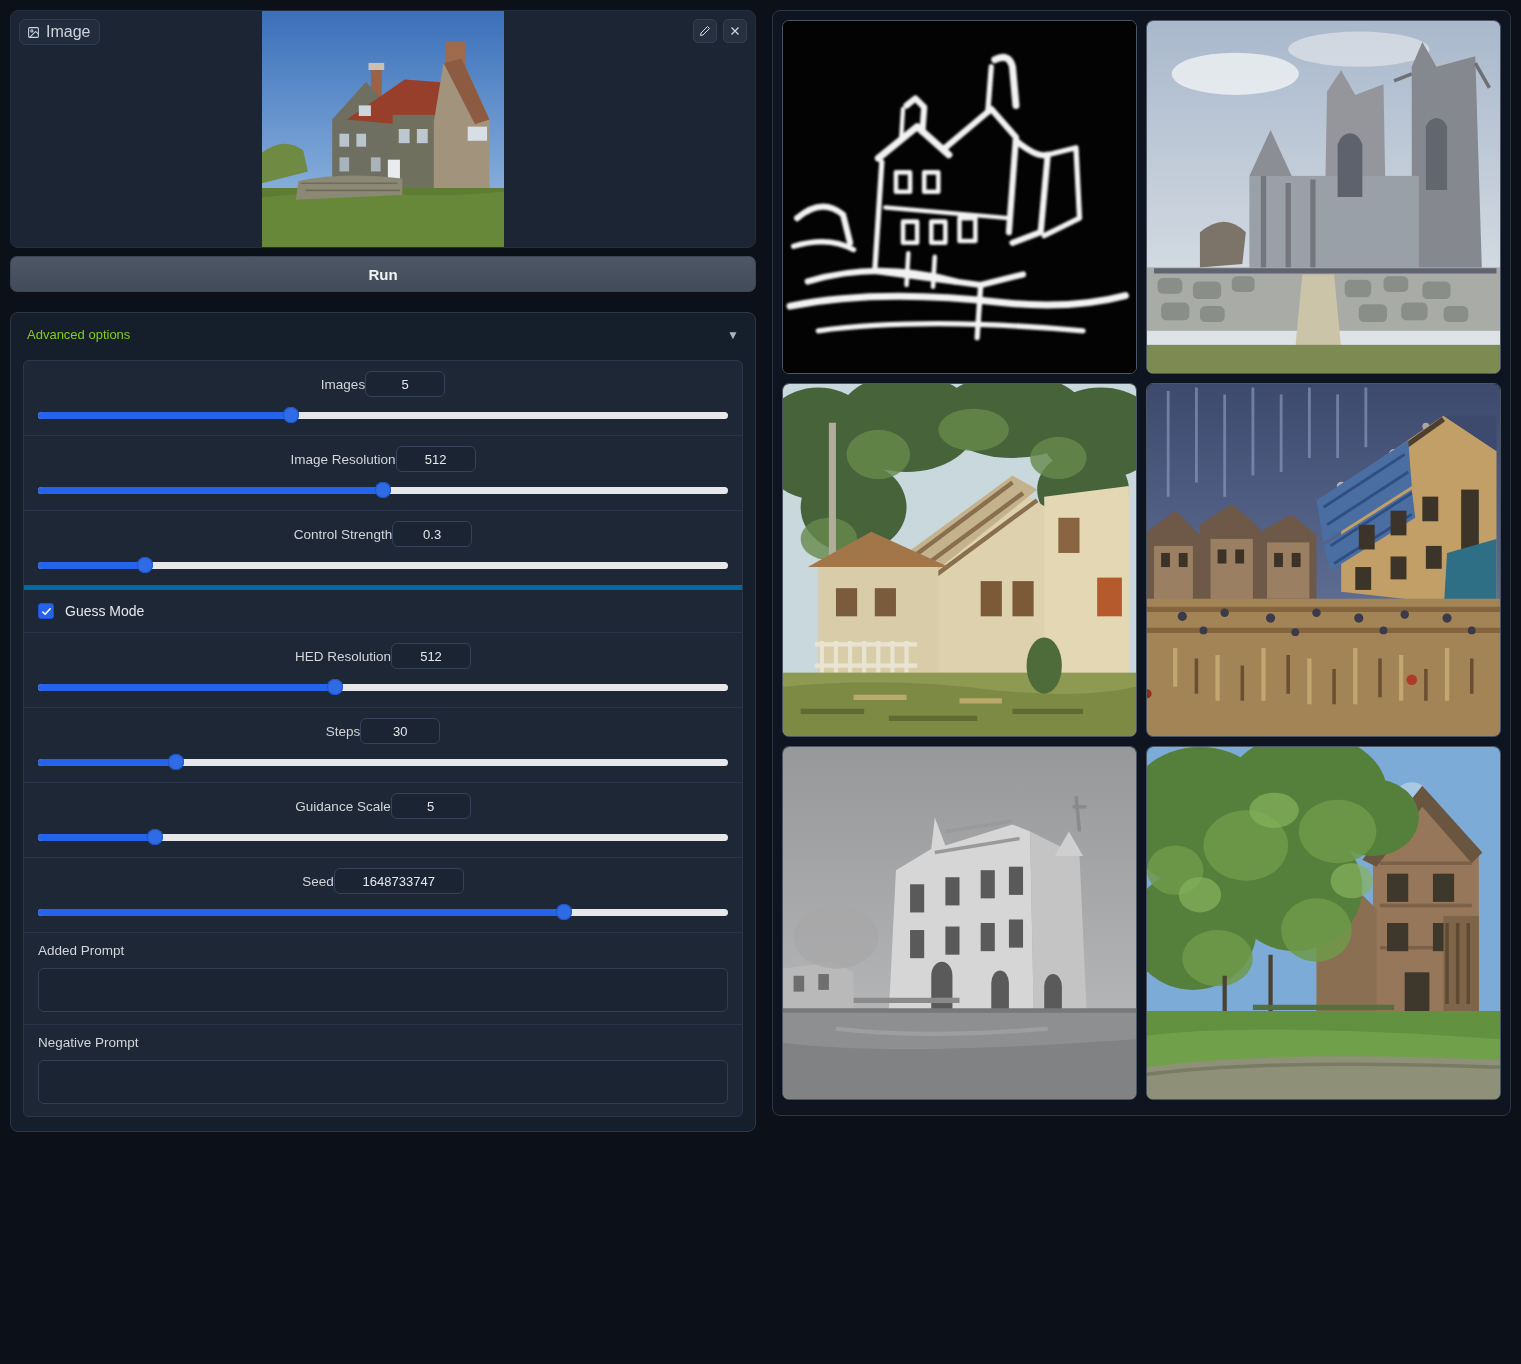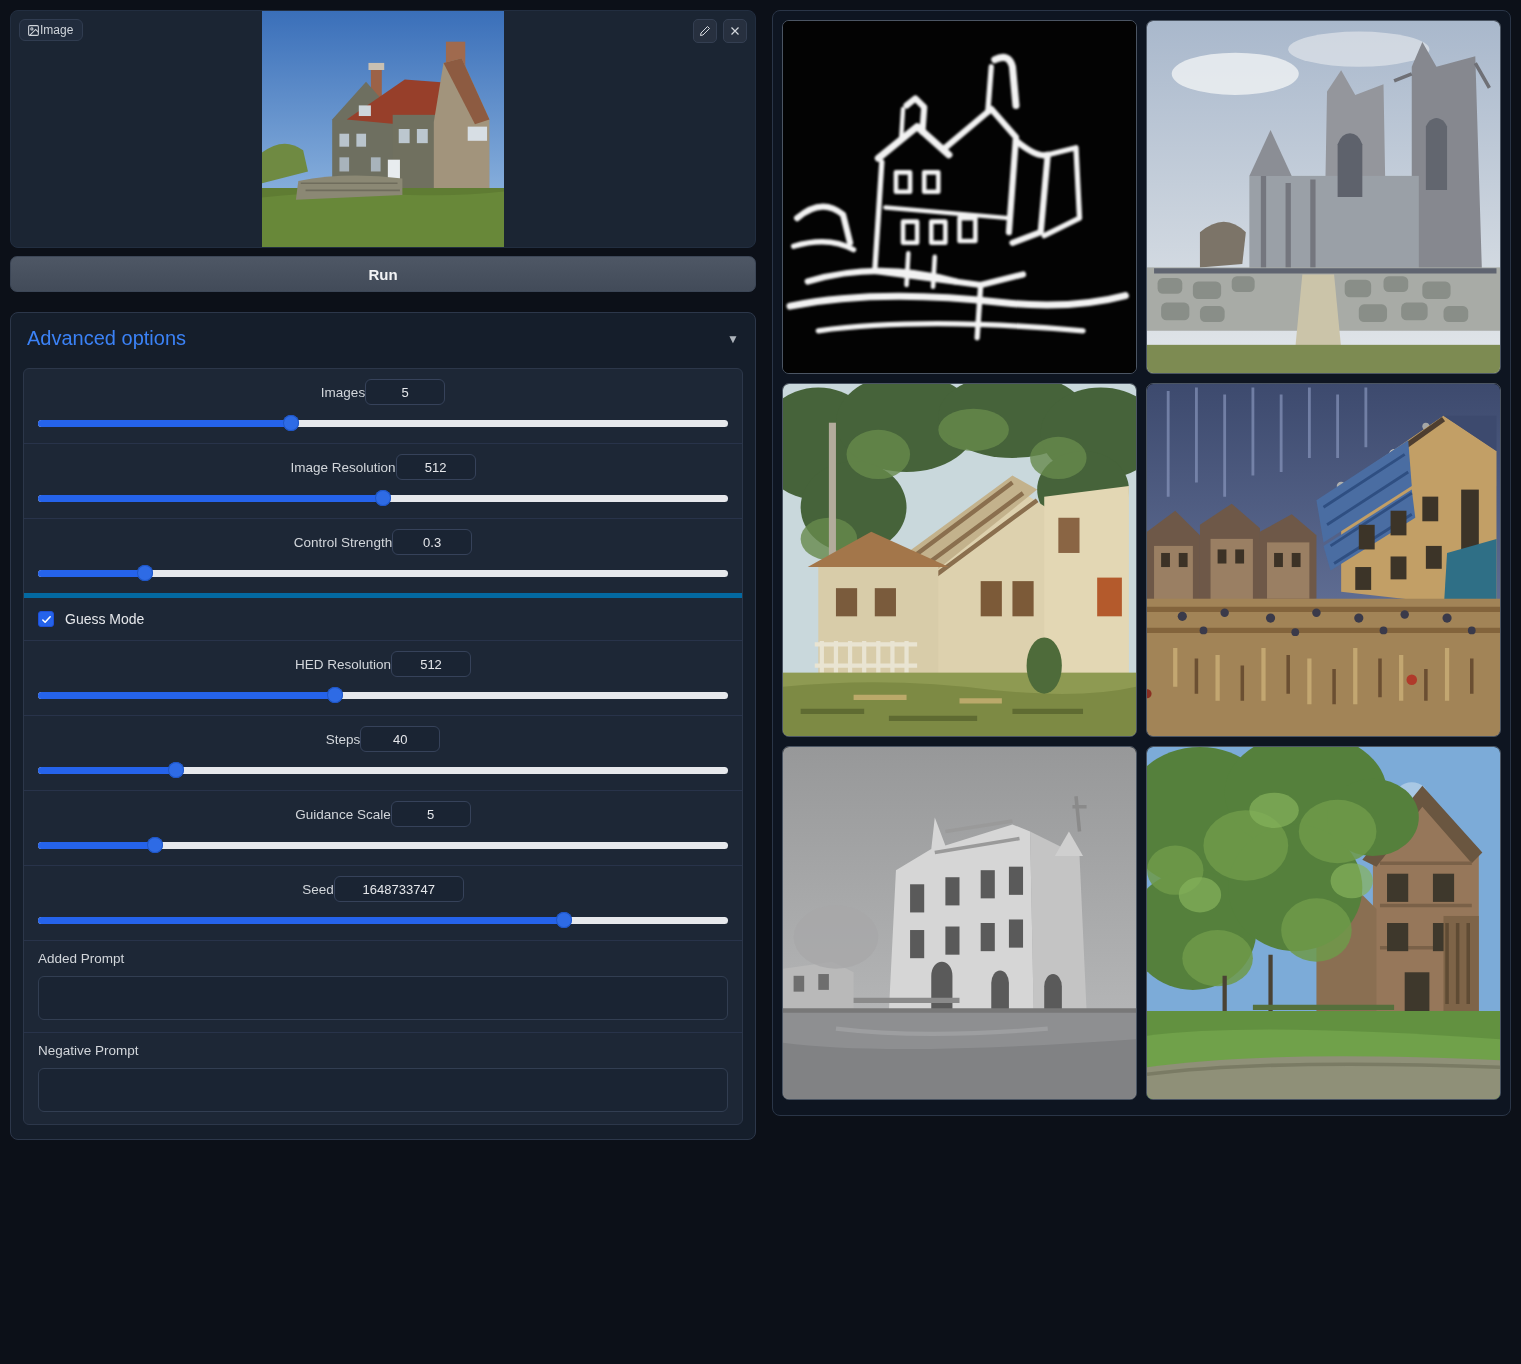--- a/index.html
+++ b/index.html
@@ -6,23 +6,23 @@
   html,body { width:1521px; height:1364px; background:#0c1018; overflow:hidden;
     font-family:"Liberation Sans","DejaVu Sans",sans-serif; color:#e5e7eb; }
   .page { position:relative; width:100%; height:100%; padding:10px; }
   .app-title { font-size:21px; font-weight:bold; color:#f4f5f7; padding:8px 2px 14px 2px; letter-spacing:.2px; }
   .layout { display:flex; gap:16px; align-items:flex-start; }
   .left-col { width:746px; display:flex; flex-direction:column; }
 
   
   .image-block { position:relative; height:238px; background:#1b2533; border:1px solid #222e40;
     border-radius:8px; overflow:hidden; display:flex; align-items:center; justify-content:center; }
-  .image-chip { position:absolute; left:8px; top:8px; display:flex; align-items:center; 
+  .image-chip { position:absolute; left:8px; top:8px; display:flex; align-items:center; gap:6px;
     background:#212c3d; border:1px solid #303c50; border-radius:6px; padding:3px 9px 3px 7px;
-    font-size:12px; color:#cfd4da; z-index:3; }
+    font-size:16px; color:#cfd4da; z-index:3; }
   .image-chip svg { display:block; }
   .image-actions { position:absolute; right:8px; top:8px; display:flex; gap:6px; z-index:3; }
   .icon-btn { width:24px; height:24px; border-radius:5px; background:#27303f; border:1px solid #343f52;
     display:flex; align-items:center; justify-content:center; cursor:pointer; color:#d4d8dd; }
   .uploaded-img { height:100%; width:242px; }
   .uploaded-img svg { width:100%; height:100%; display:block; }
 
   
   .prompt-block { margin-top:20px; background:#1d2736; border:1px solid #2c374a; border-radius:8px;
     padding:12px 16px 16px; }
@@ -32,21 +32,21 @@
     font-family:"Liberation Sans",sans-serif; }
 
   
   .run-btn { margin-top:8px; width:100%; height:36px; border:1px solid #3c4656; border-radius:7px;
     background:linear-gradient(180deg,#4e5starts,#444d5b); background:linear-gradient(180deg,#4e5765,#424b59);
     color:#f3f4f6; font-size:15px; font-weight:bold; cursor:pointer; font-family:"Liberation Sans",sans-serif; }
 
   
   .advanced { margin-top:20px; background:#151e2b; border:1px solid #2c374a; border-radius:8px; padding-bottom:4px; }
   .adv-header { display:flex; align-items:center; justify-content:space-between; padding:14px 16px; cursor:pointer; }
-  .adv-title { font-size:20px; color:#3b82f6; }
+  .adv-title { font-size:13px; color:#84cc16; }
   .adv-caret { color:#aeb4bc; font-size:12px; }
   .adv-form { margin:4px 12px 10px; background:#1d2736; border:1px solid #2c374a; border-radius:6px; }
   .row { padding:10px 14px 12px; border-top:1px solid #28334a; }
   .row:first-child { border-top:none; }
   .row-head { display:flex; align-items:center; justify-content:center; margin-bottom:10px; }
   .numbox { min-width:80px; height:26px; background:#1a2433; border:1px solid #36425a; border-radius:6px;
     color:#e5e7eb; font-size:13px; display:flex; align-items:center; justify-content:center; padding:0 8px; cursor:text; }
   .numbox.wide { min-width:130px; }
   .slider { position:relative; height:16px; cursor:pointer; }
   .slider-track { position:absolute; left:0; right:0; top:5px; height:7px; border-radius:4px; background:#e6e8ec; }
@@ -196,21 +196,21 @@
             <div class="slider">
               <div class="slider-track"></div>
                 <div class="slider-fill" style="width: 43%;"></div>
                 <div class="slider-knob" style="left: calc(43% - 8px);"></div>
             </div>
           </div>
 
           <div class="row">
             <div class="row-head">
               <span class="block-label">Steps</span>
-              <div class="numbox">40</div>
+              <div class="numbox">30</div>
             </div>
             <div class="slider">
               <div class="slider-track"></div>
                 <div class="slider-fill" style="width: 20%;"></div>
                 <div class="slider-knob" style="left: calc(20% - 8px);"></div>
             </div>
           </div>
 
           <div class="row">
             <div class="row-head">

